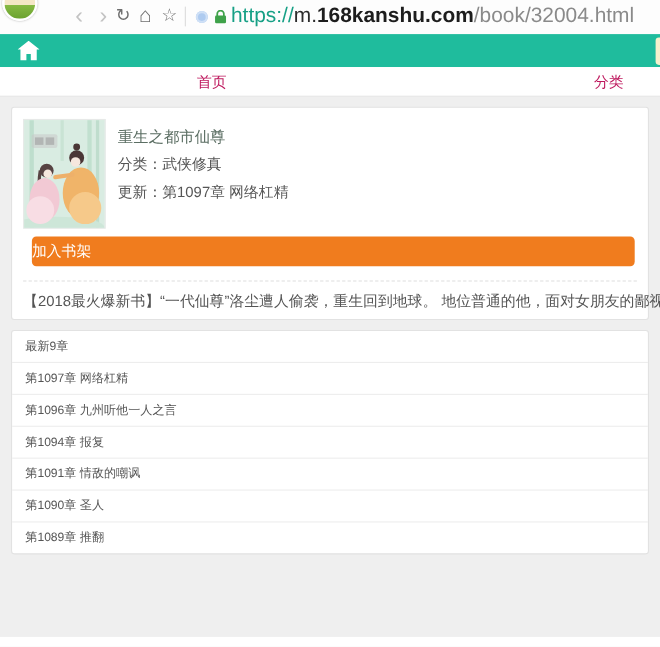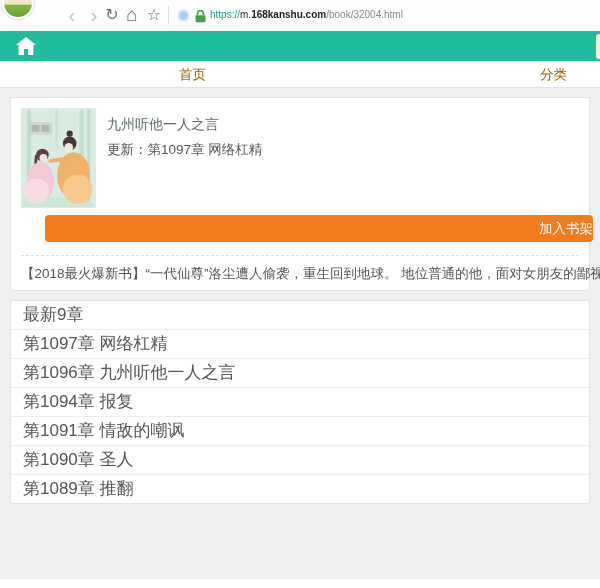--- a/index.html
+++ b/index.html
@@ -22,58 +22,58 @@
   .tb-back    { left:62px;  font-size:21px; color:#c3c3c3; }
   .tb-forward { left:84px;  font-size:21px; color:#c3c3c3; }
   .tb-refresh { left:102px; font-size:16px; }
   .tb-home    { left:122px; font-size:19px; }
   .tb-star    { left:144px; font-size:16px; }
   .tb-sep { position:absolute; left:168px; top:6px; width:1px; height:18px; background:#dcdcdc; }
   .tb-dot { position:absolute; left:178px; top:10px; width:11px; height:11px; border-radius:50%;
     background:#aecbf0; box-shadow:inset 0 0 0 2px #cfe0f6; }
   .tb-lock { position:absolute; left:195px; top:9px; }
   .tb-url { position:absolute; left:210px; top:0; height:32px; line-height:30px;
-    font-size:10px; white-space:nowrap; cursor:text; }
+    font-size:19px; white-space:nowrap; cursor:text; }
   .u-scheme { color:#17a086; }
   .u-host   { color:#2b2b2b; }
   .u-host-b { color:#1d1d1d; font-weight:bold; }
   .u-path   { color:#8a8a8a; }
 
   
   .site-header { position:relative; height:30px; background:#1fbc9d; }
   .home-btn { position:absolute; left:16px; top:6px; width:20px; height:18px; cursor:pointer; }
   .menu-sliver { position:absolute; right:0; top:3px; width:4px; height:25px;
     background:#f6f1cd; border-radius:3px 0 0 3px; cursor:pointer; }
 
   
   .site-nav { position:relative; height:27px; background:#fff; border-bottom:1px solid #e4e4e4;
-    font-size:13.5px; color:#a16207; }
+    font-size:13.5px; color:#be185d; }
   .nav-item { position:absolute; top:0; line-height:27px; cursor:pointer; }
   .nav-home { left:179px; }
   .nav-cat  { left:540px; }
 
   
   .content { background:#efefef; padding:9px 10px 0 10px; height:491px; }
   .card { background:#fff; border:1px solid #e2e2e2; border-radius:3px; }
 
   .book-card { padding:10px 10px 7px 10px; }
   .book-top { overflow:hidden; }
   .cover { float:left; width:75px; height:100px; border:1px solid #e8e8e8; background:#dcefe5; }
   .meta { margin-left:86px; padding-top:4px; }
   .meta-line { height:25px; line-height:25px; font-size:13.5px; color:#555; white-space:nowrap; }
   .book-title { color:#5b6e63; font-size:14px; }
 
-  .shelf-btn { display:block; margin:7px 0 0 24px; width:548px; height:27px;
+  .shelf-btn { display:block; margin:7px 0 0 8px; width:548px; height:27px;
     background:#f07c1e; border:none; border-radius:4px; color:#fff; font-size:13.5px;
-    font-family:inherit; cursor:pointer; line-height:27px; text-align:right; }
+    font-family:inherit; cursor:pointer; line-height:27px; text-align:left; }
   .divider { border-top:1px dashed #dddddd; margin-top:13px; }
   .desc { padding-top:9px; font-size:13.5px; color:#555; white-space:nowrap; width:590px; }
 
   .chapter-card { margin-top:9px; }
-  .ch-row { padding:6px 12px; font-size:17px; line-height:16px; color:#555;
+  .ch-row { padding:6px 12px; font-size:11px; line-height:16px; color:#555;
     border-top:1px solid #ededed; cursor:pointer; white-space:nowrap; }
   .ch-head { border-top:none; cursor:default; color:#555; }
 </style>
 </head>
 <body>
 
 <div class="browser-toolbar">
   <div class="avatar"></div>
   <div class="tb-ico tb-back">‹</div>
   <div class="tb-ico tb-forward">›</div>
@@ -129,21 +129,22 @@
           <ellipse cx="57" cy="82" rx="15" ry="15" fill="#f6c98a"></ellipse>
           <rect x="27" y="50" width="20" height="4" rx="2" fill="#eeb06a" transform="rotate(-8 37 52)"></rect>
           <circle cx="21" cy="47" r="6.5" fill="#574343"></circle>
           <path d="M15 47 q-2 12 0 20" stroke="#574343" stroke-width="3" fill="none"></path>
           <circle cx="22" cy="50" r="4" fill="#f6e7de"></circle>
           <ellipse cx="19" cy="74" rx="14" ry="20" fill="#f2c9d4"></ellipse>
           <ellipse cx="15" cy="84" rx="13" ry="13" fill="#f8dde4"></ellipse>
         </svg>
       </div>
       <div class="meta">
-        <div class="meta-line book-title">九州听他一人之言</div>
+        <div class="meta-line book-title">重生之都市仙尊</div>
+        <div class="meta-line">分类：武侠修真</div>
         <div class="meta-line">更新：第1097章 网络杠精</div>
       </div>
     </div>
     <button class="shelf-btn">加入书架</button>
     <div class="divider"></div>
     <div class="desc">【2018最火爆新书】“一代仙尊”洛尘遭人偷袭，重生回到地球。 地位普通的他，面对女朋友的鄙视，情敌的嘲讽，父母</div>
   </div>
 
   <div class="card chapter-card">
     <div class="ch-row ch-head">最新9章</div>

